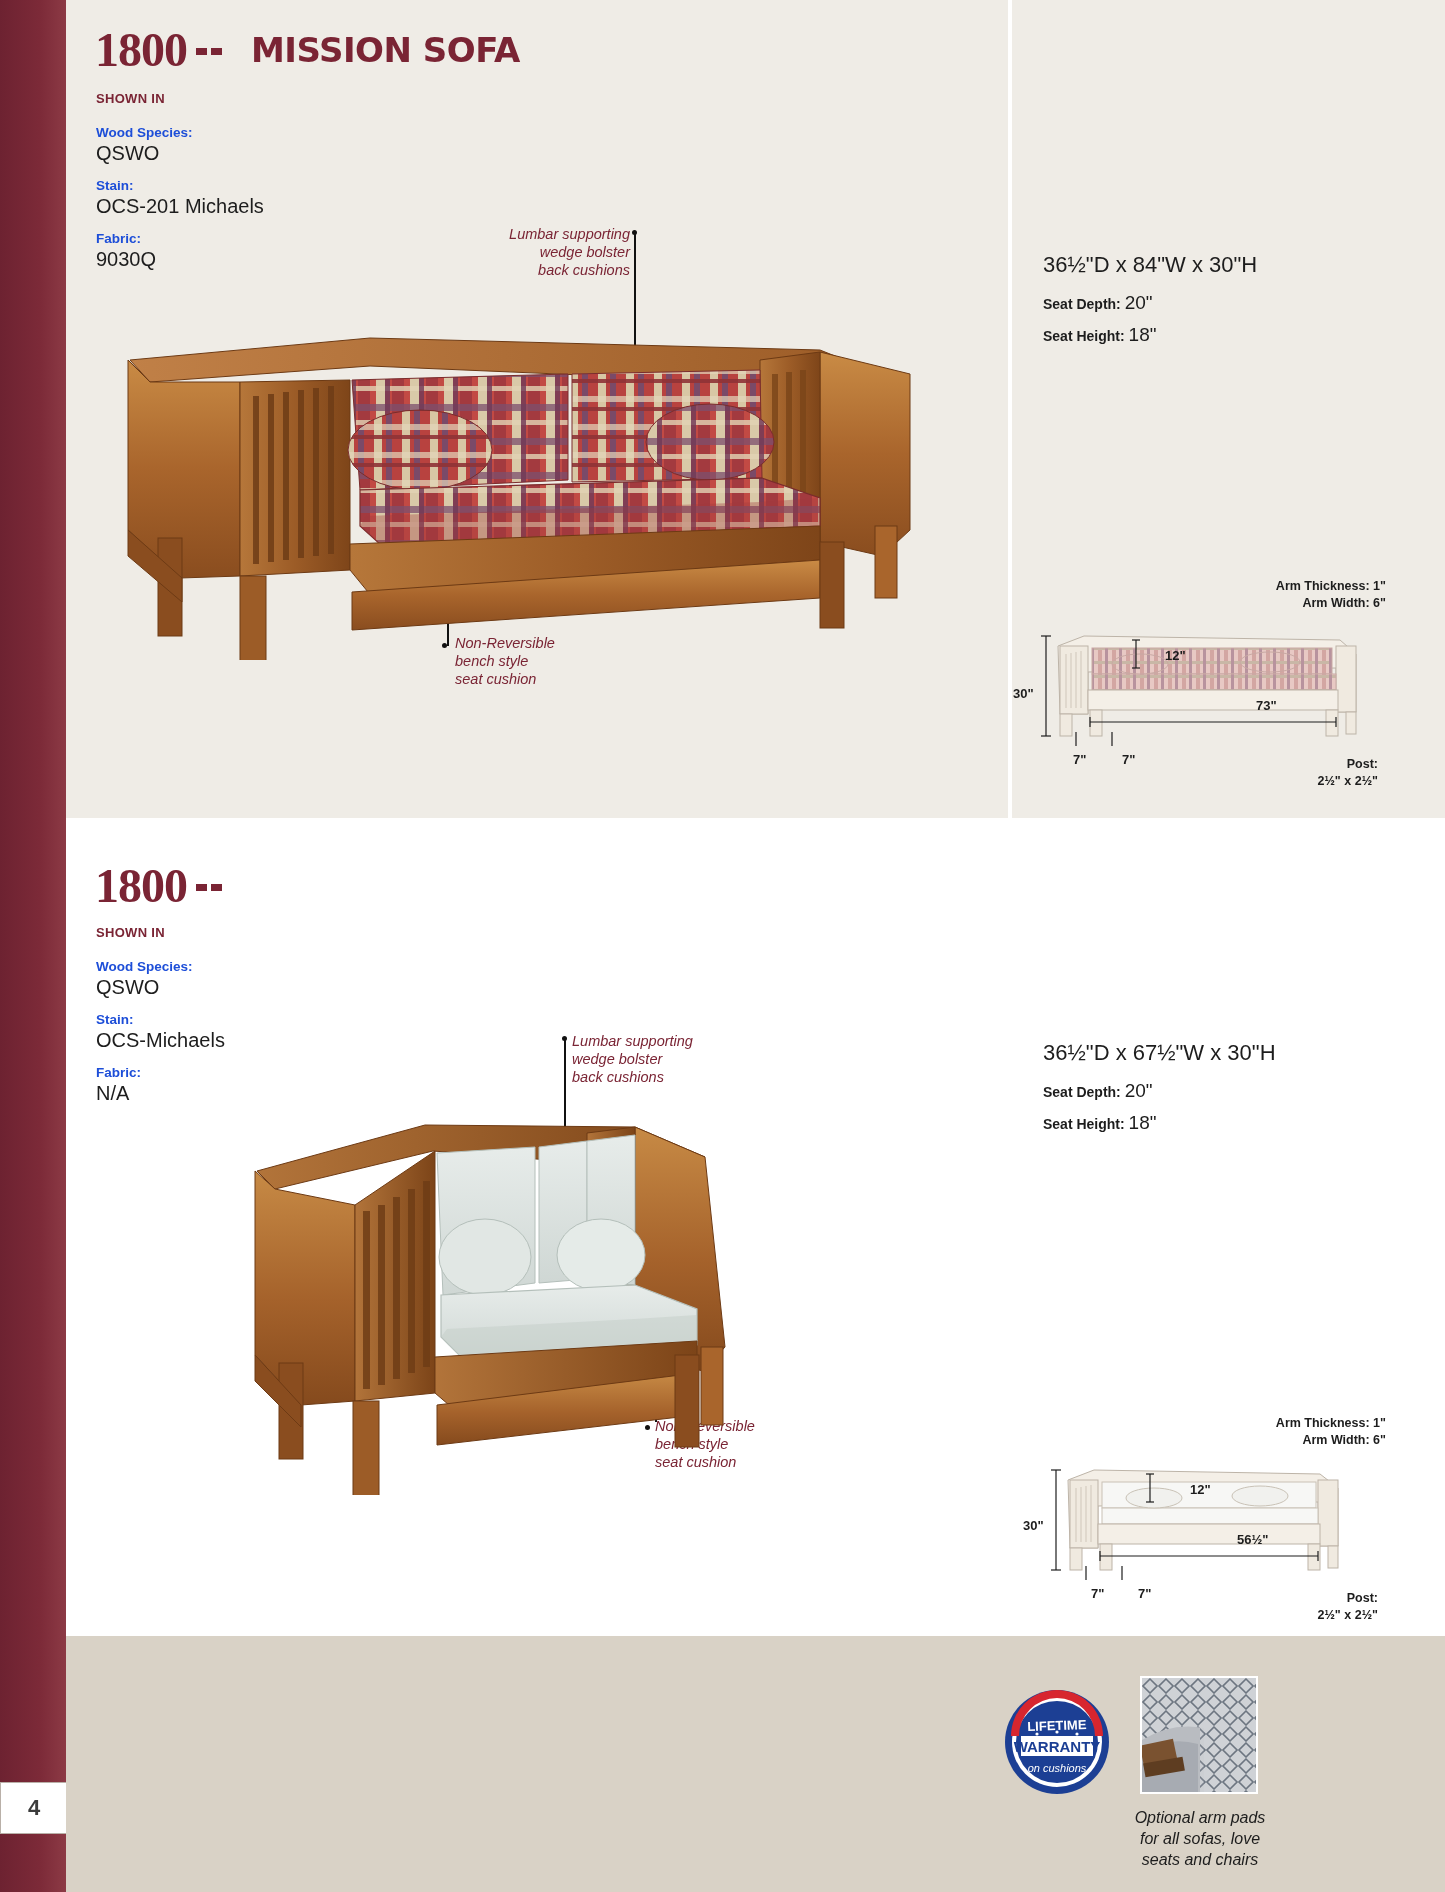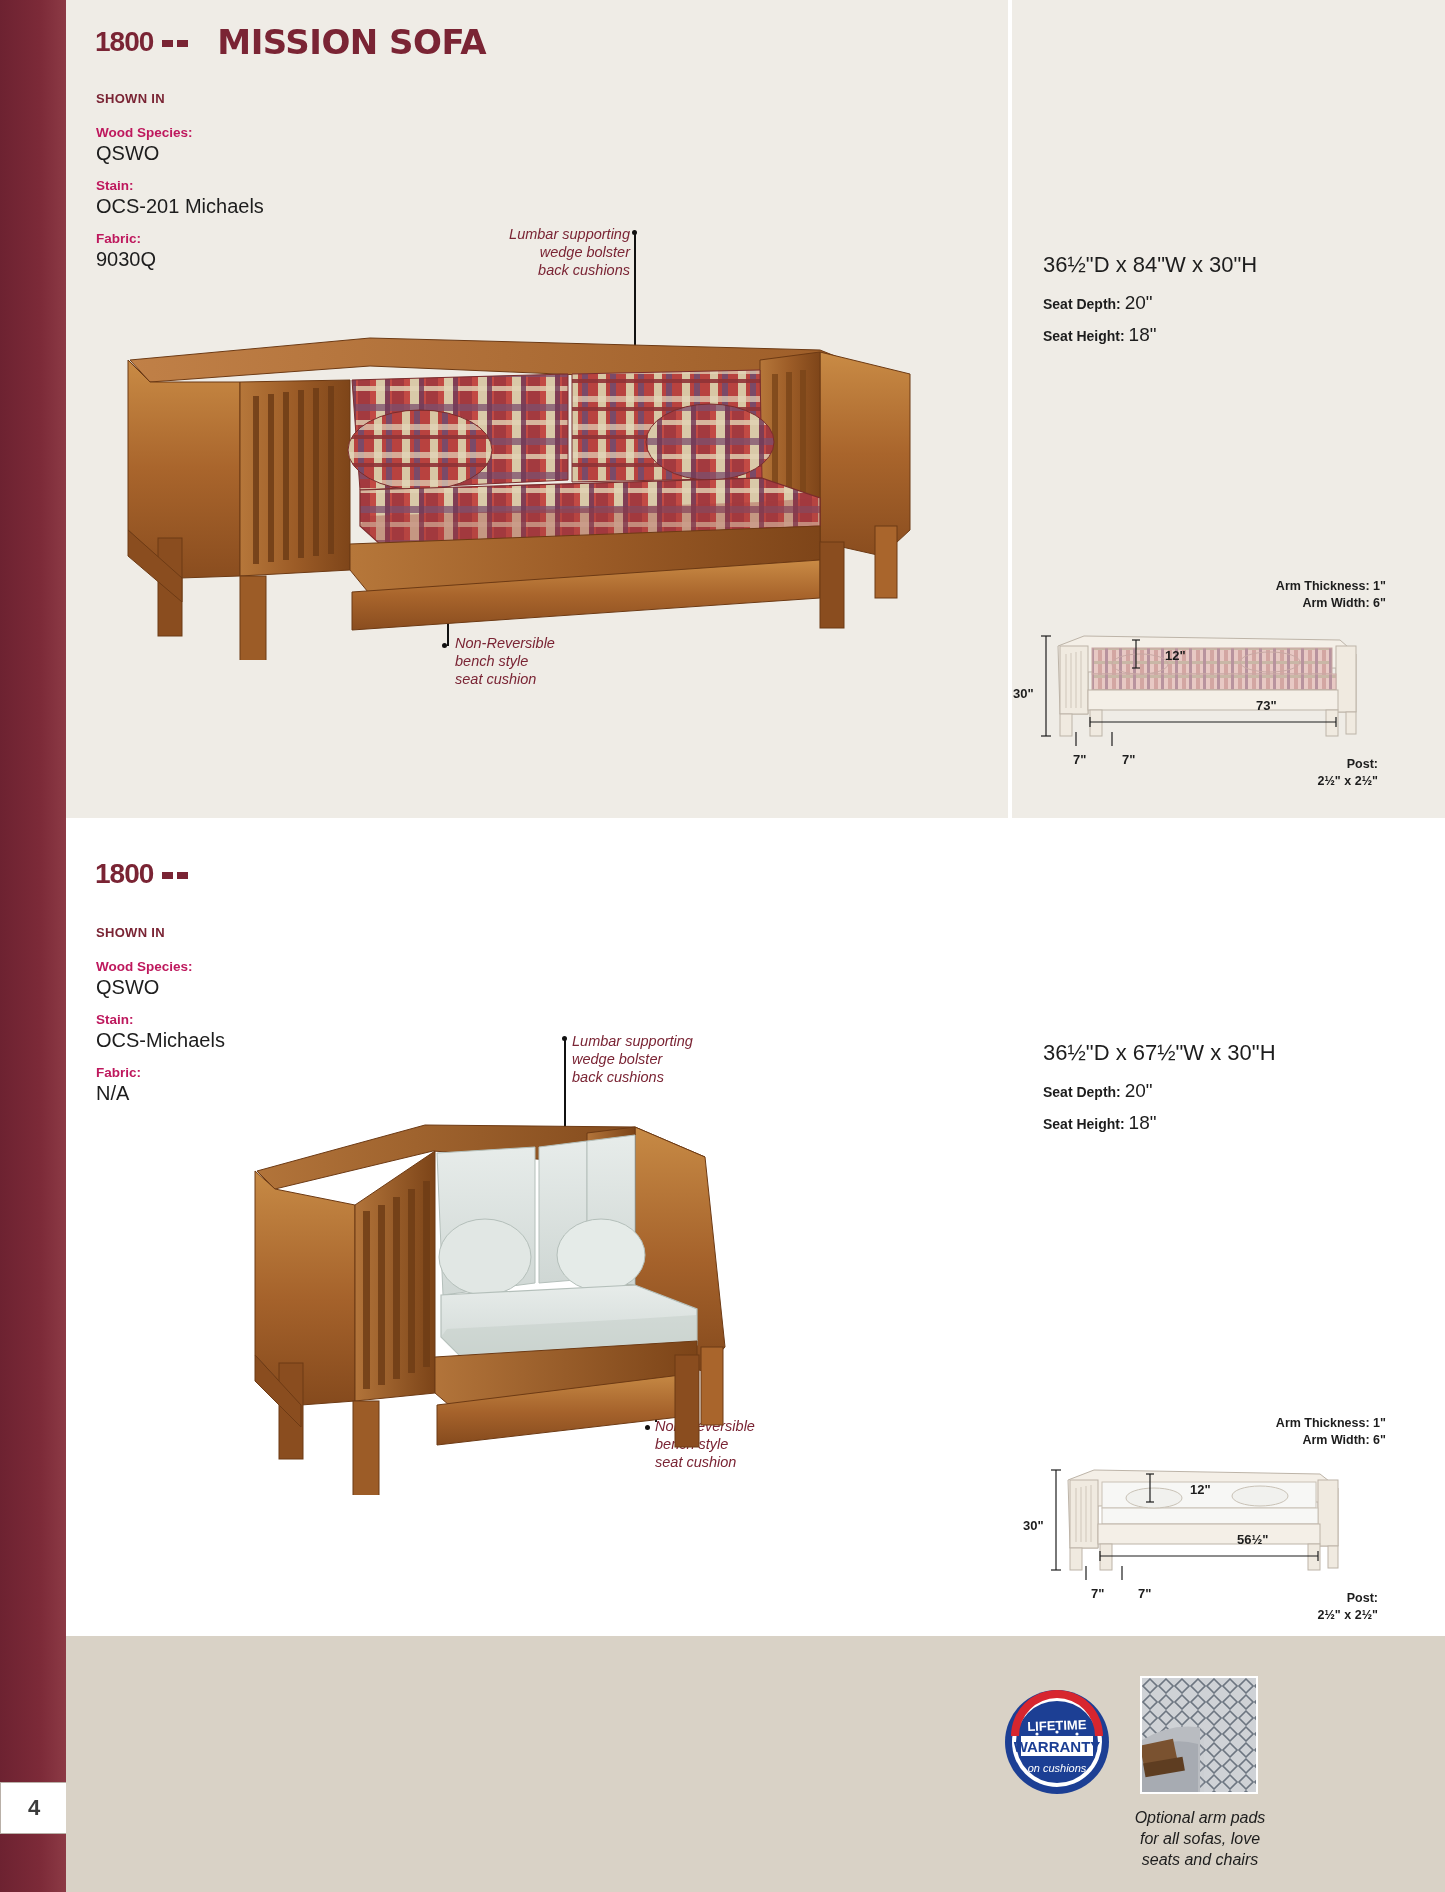--- a/index.html
+++ b/index.html
@@ -47,23 +47,23 @@
   .vert-divider {
     position: absolute; width: 4px; background: #ffffff;
   }
 
   
   .title-row {
     position: absolute;
     display: flex; align-items: center; gap: 0;
   }
   .title-num {
-    font-family: Liberation Sans, sans-serif;
+    font-family: Liberation Serif, serif;
     font-weight: bold;
-    font-size: 28px;
+    font-size: 48px;
     color: #7a2434;
     letter-spacing: -1px;
   }
   .title-dashes {
     display: inline-block;
     margin: 0 9px;
   }
   .title-dashes i {
     display: inline-block;
     width: 11px; height: 7px;
@@ -78,21 +78,21 @@
     letter-spacing: -0.5px;
     margin-left: 16px;
   }
 
   .shown-in {
     position: absolute;
     font-size: 13px; font-weight: bold; color: #7a2434; letter-spacing: .3px;
   }
   .spec-label {
     position: absolute;
-    font-size: 13.5px; color: #be185d; font-weight: bold;
+    font-size: 13.5px; color: #1d4ed8; font-weight: bold;
   }
   .spec-value {
     position: absolute;
     font-size: 20px; color: #1d1d1d;
     font-family: "Liberation Sans", sans-serif;
   }
 
   
   .dim-main {
     position: absolute;

